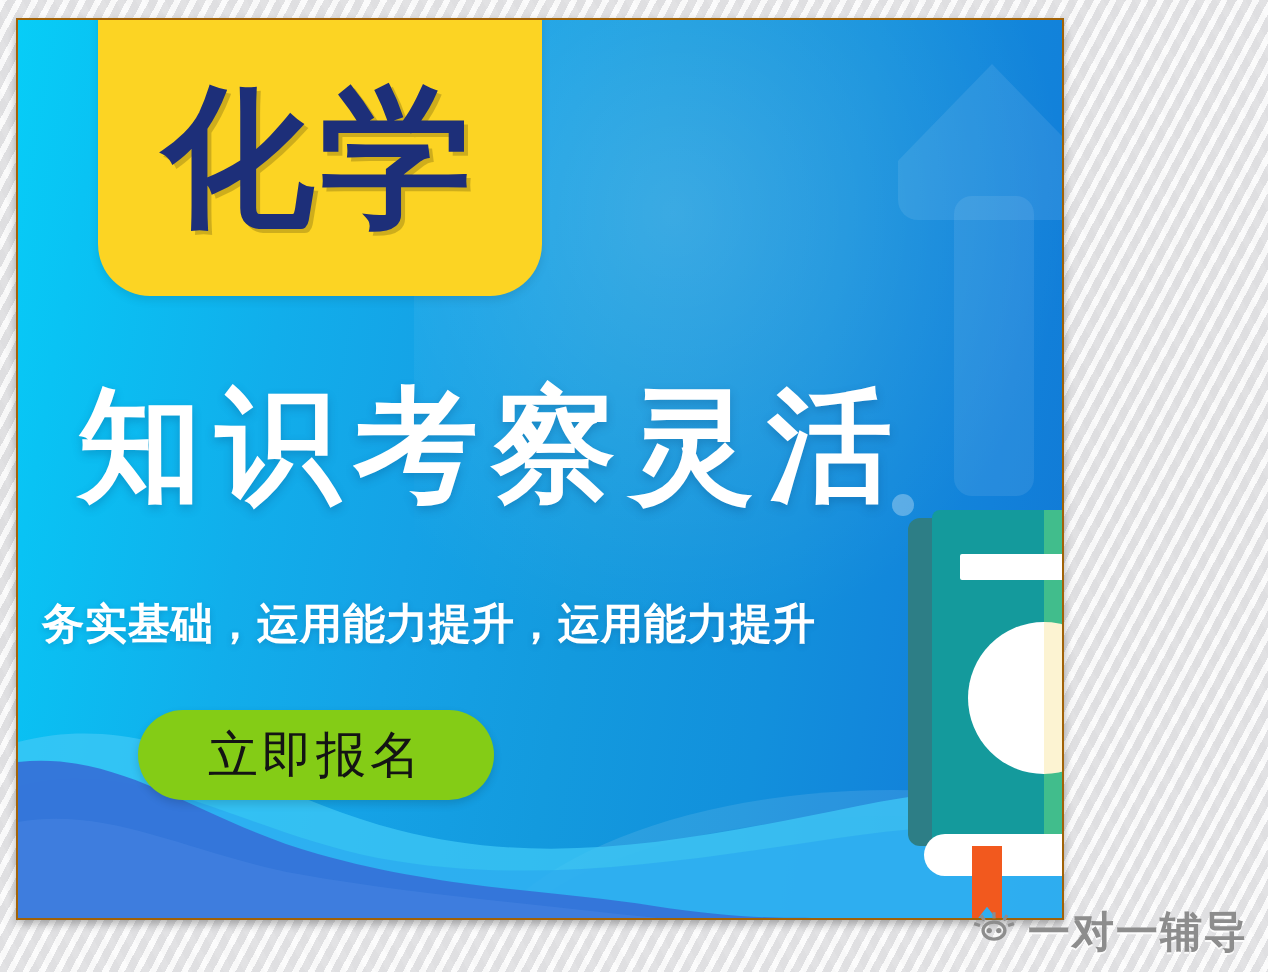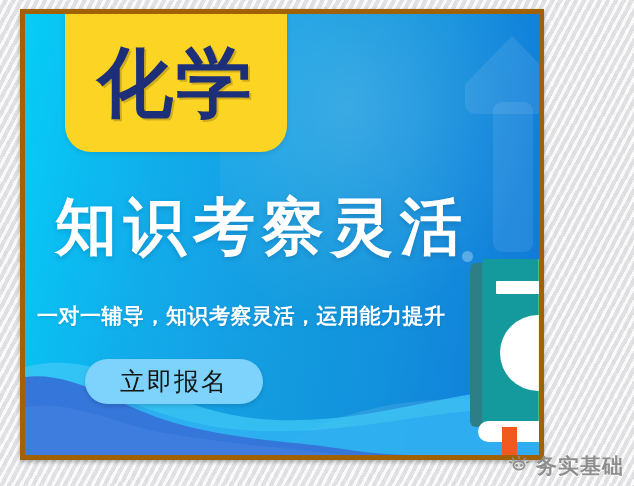--- a/index.html
+++ b/index.html
@@ -22,25 +22,25 @@
     background:
       repeating-linear-gradient(118deg, rgba(255,255,255,.85) 0 3px, rgba(225,225,227,.85) 3px 7px),
       repeating-linear-gradient(62deg, rgba(255,255,255,.55) 0 4px, rgba(218,218,221,.55) 4px 9px),
       linear-gradient(180deg, #e6e6e8 0%, #dededf 45%, #e9e9eb 100%);
     background-blend-mode: normal, multiply, normal;
   }
 
   
   #banner-frame {
     position: absolute;
-    left: 20px;
+    left: 8px;
     top: 9px;
     width: 524px;
     height: 451px;
-    border: 5px solid #a16207;
+    border: 1px solid #a16207;
     box-sizing: border-box;
     box-shadow: 0 2px 4px rgba(0,0,0,.28);
     overflow: hidden;
   }
 
   
   #banner-bg {
     position: absolute;
     inset: 0;
     background: linear-gradient(100deg,
@@ -164,21 +164,21 @@
     text-shadow: 0 1px 3px rgba(0,60,110,.22);
   }
 
   
   #cta-button {
     position: absolute;
     left: 60px;
     top: 345px;
     width: 178px;
     height: 45px;
-    background: #7dd3fc;
+    background: #84cc16;
     border-radius: 23px;
     display: flex;
     align-items: center;
     justify-content: center;
     cursor: pointer;
     box-shadow: 0 2px 4px rgba(0,0,0,.14);
   }
   #cta-button-label {
     font-family: "DejaVu Sans", "Liberation Sans", sans-serif;
     font-size: 25px;
@@ -320,21 +320,21 @@
     <path d="M0,62 C52,56 92,92 150,108 C214,126 268,126 318,134 C356,140 380,140 400,140 L0,140 Z" fill="#3573d8" opacity="0.95"></path>
     <path d="M0,92 C46,84 86,108 140,118 C196,128 250,132 300,138 L320,140 L0,140 Z" fill="#3f7ede" opacity="0.9"></path>
   </svg>
 
   <div id="subject-badge">
     <span id="subject-badge-text">化学</span>
   </div>
 
   <div id="headline">知识考察灵活</div>
 
-  <div id="subtitle">一对一辅导，知识考察灵活，运用能力提升</div>
+  <div id="subtitle">务实基础，运用能力提升，运用能力提升</div>
 
   <div id="cta-button">
     <span id="cta-button-label">立即报名</span>
   </div>
 
   <div id="book-illustration">
     <div id="book-dot"></div>
     <div id="book-spine"></div>
     <div id="book-cover-left"></div>
     <div id="book-cover-right"></div>
@@ -353,14 +353,14 @@
       <path d="M11 5.2c-3.6 0-6.3 2.2-6.3 5.1 0 2.9 2.7 5.1 6.3 5.1s6.3-2.2 6.3-5.1c0-2.9-2.7-5.1-6.3-5.1zm0 1.7c2.6 0 4.6 1.5 4.6 3.4 0 1.9-2 3.4-4.6 3.4S6.4 12.2 6.4 10.3c0-1.9 2-3.4 4.6-3.4z"></path>
       <circle cx="8.6" cy="10.3" r="1.35"></circle>
       <circle cx="13.4" cy="10.3" r="1.35"></circle>
       <path d="M10.2 1.1h1.6v3.1h-1.6z"></path>
       <path d="M3.8 3.0l1.35-.85 1.7 2.65-1.35.85z"></path>
       <path d="M16.85 2.15l1.35.85-1.7 2.65-1.35-.85z"></path>
       <path d="M.8 7.6l.5-1.55 2.95.95-.5 1.55z"></path>
       <path d="M20.7 6.05l.5 1.55-2.95.95-.5-1.55z"></path>
     </g>
   </svg>
-  <span>务实基础</span>
+  <span>一对一辅导</span>
 </div>
 
 </body></html>

